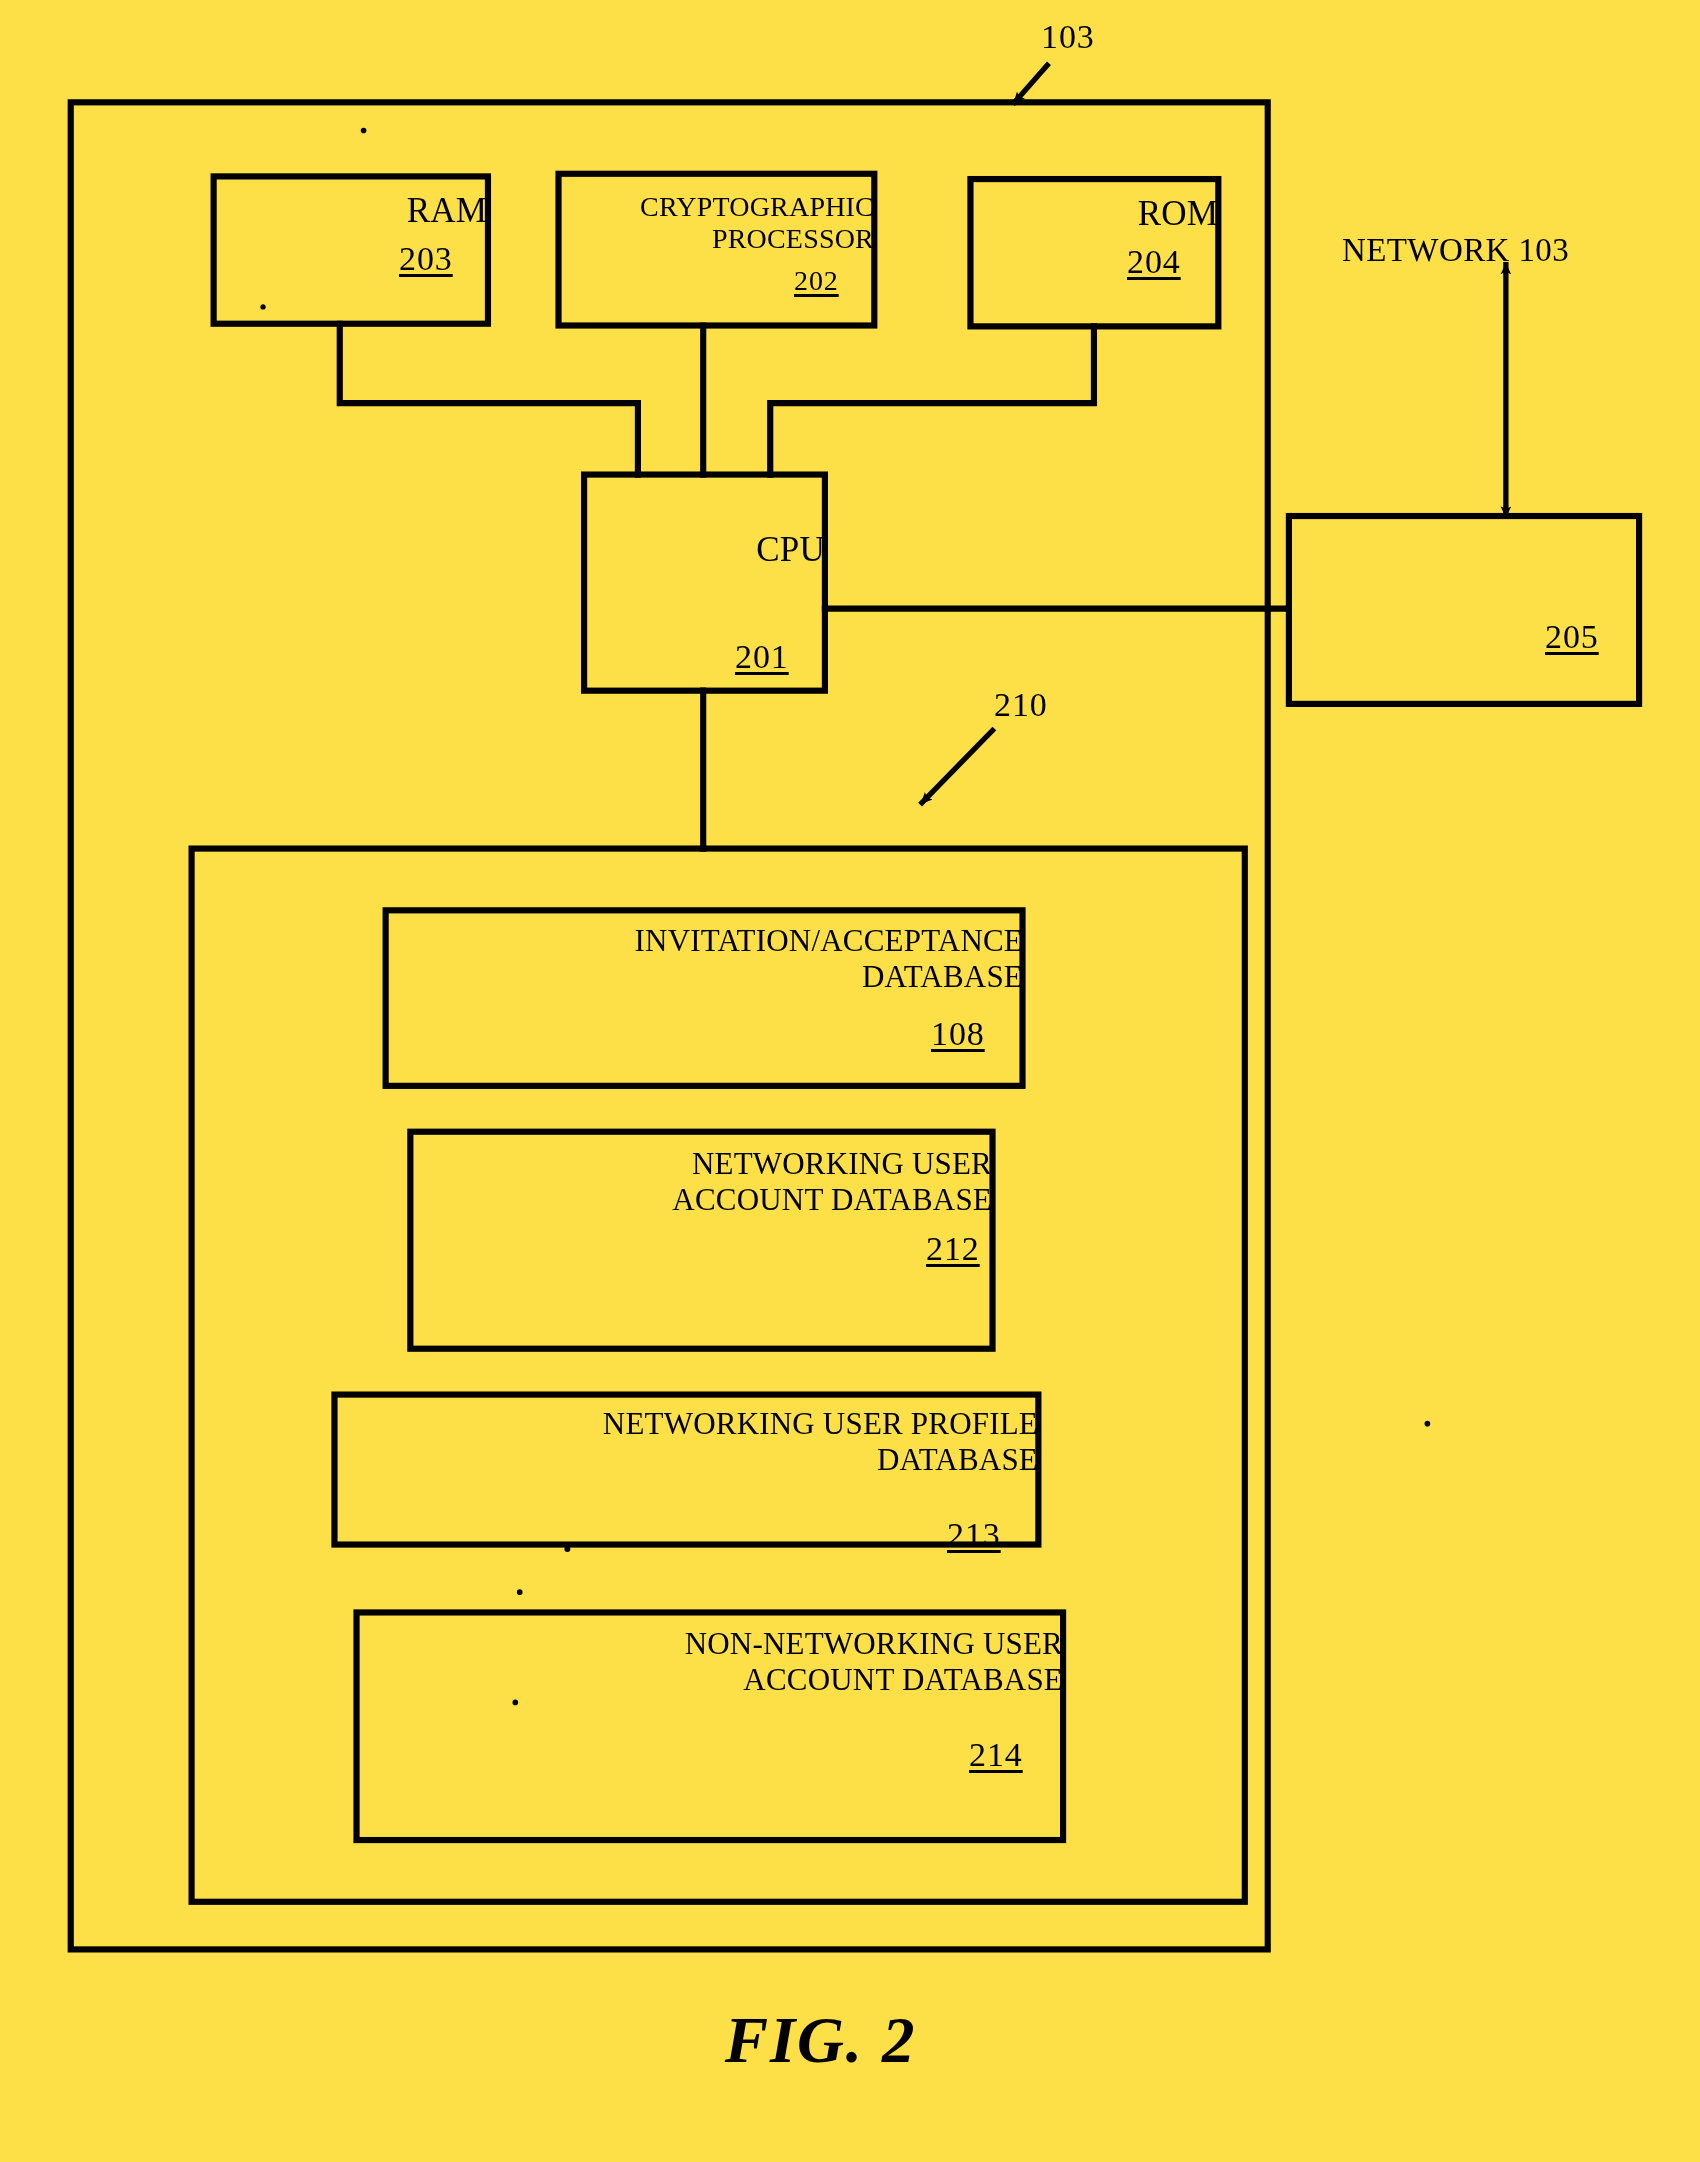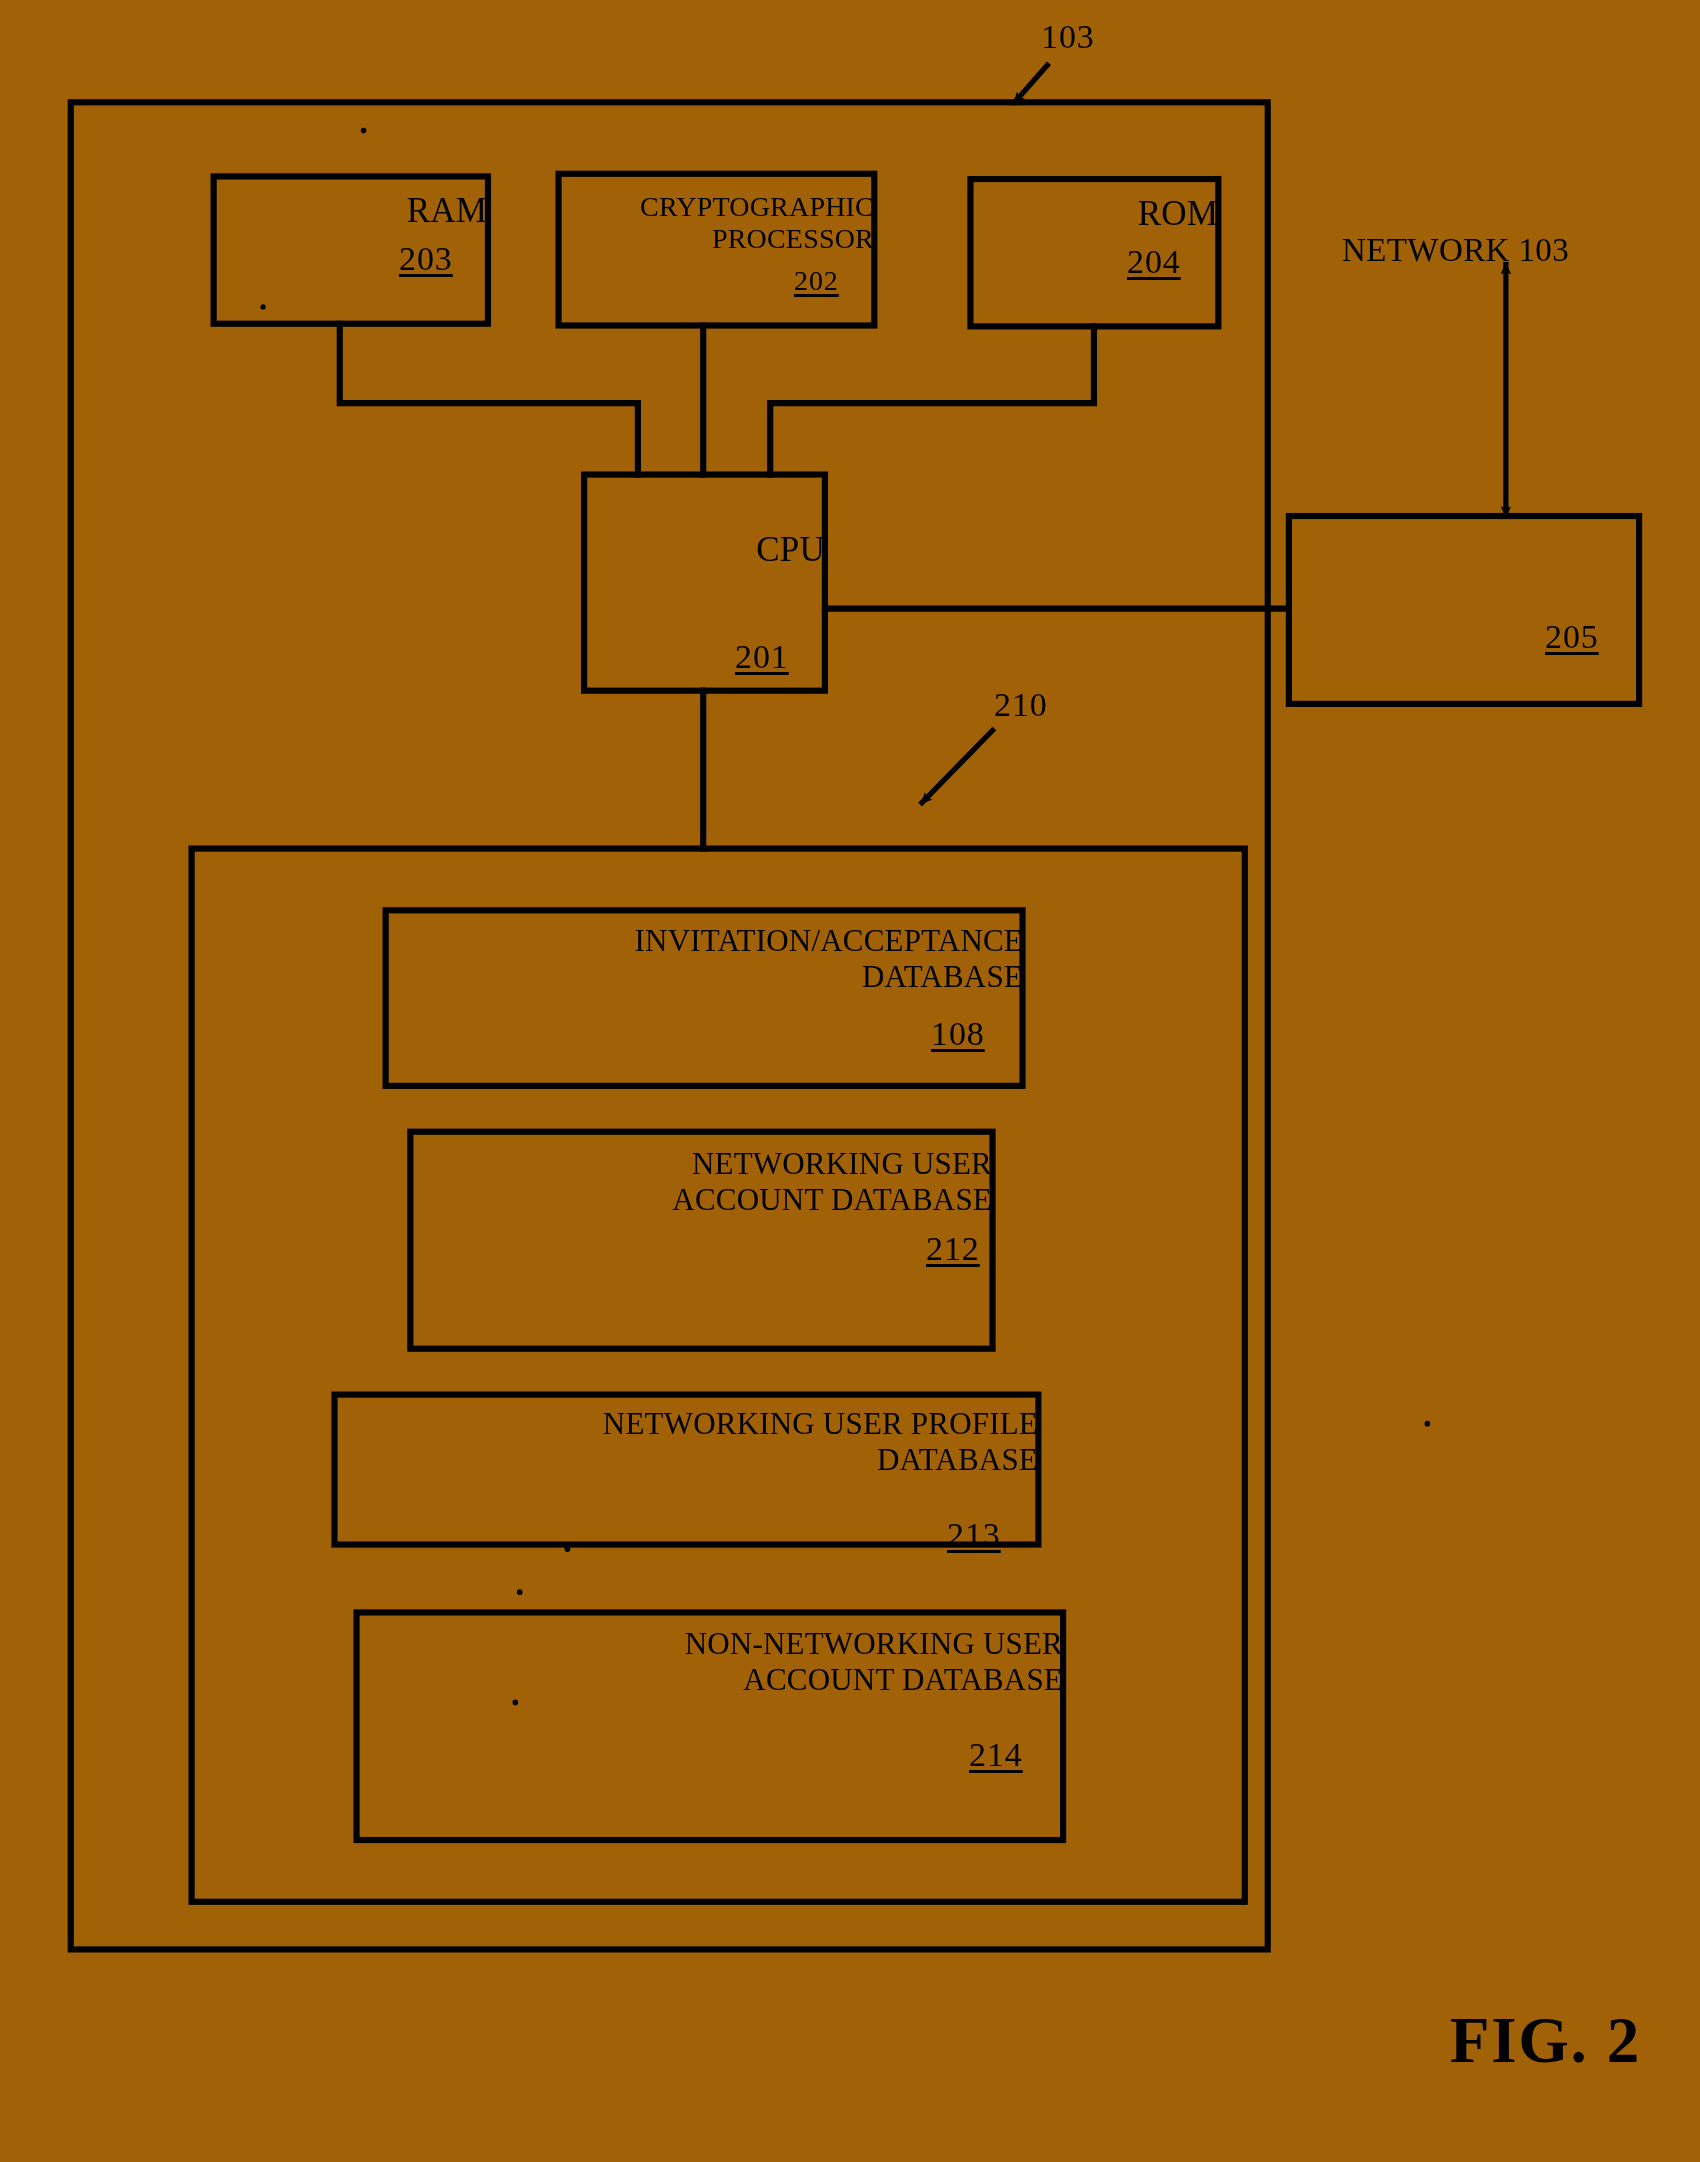--- a/index.html
+++ b/index.html
@@ -8,21 +8,21 @@
     background: #ffffff;
   }
   body {
     font-family: "Liberation Serif", "DejaVu Serif", serif;
     color: #000000;
   }
   #figure-root {
     position: relative;
     width: 1701px;
     height: 2162px;
-    background: #a16207;
+    background: #fde047;
     overflow: hidden;
   }
   #figure-svg {
     position: absolute;
     left: 0;
     top: 0;
     width: 1701px;
     height: 2162px;
   }
   .lbl {
@@ -60,24 +60,25 @@
     position: absolute;
     font-size: 33px;
     letter-spacing: 0.4px;
     white-space: nowrap;
   }
   #fig-caption {
     position: absolute;
     left: 0;
     top: 2003px;
     width: 1641px;
-    text-align: right;
+    text-align: center;
     font-size: 65px;
     font-weight: 700;
     letter-spacing: 1.8px;
+    font-style: italic;
   }
 </style>
 </head>
 <body>
 
 <div id="figure-root">
 
   <svg id="figure-svg" viewBox="0 0 1928 2451">
     <defs>
       <marker id="arrowEnd" markerWidth="14" markerHeight="14" refX="11" refY="6" orient="auto" markerUnits="userSpaceOnUse">

